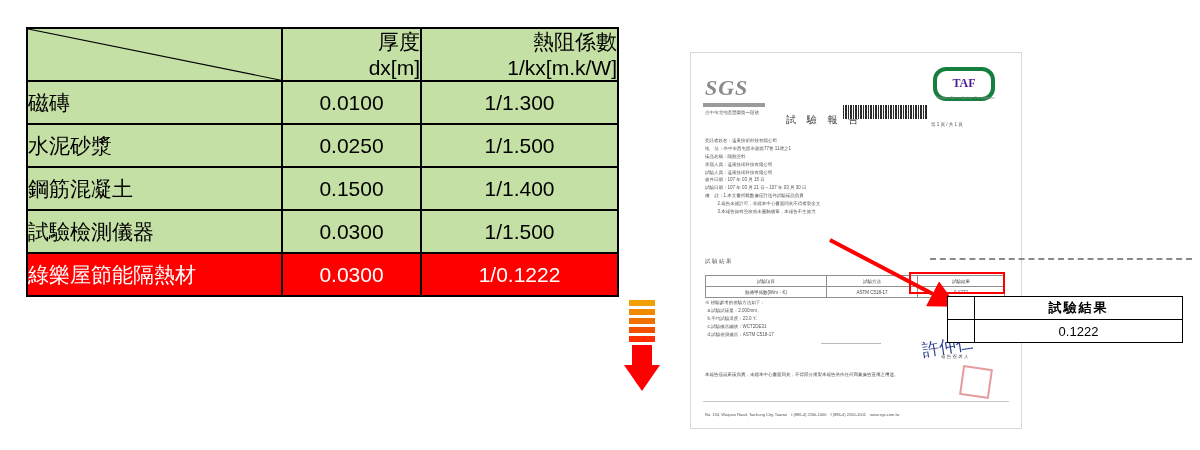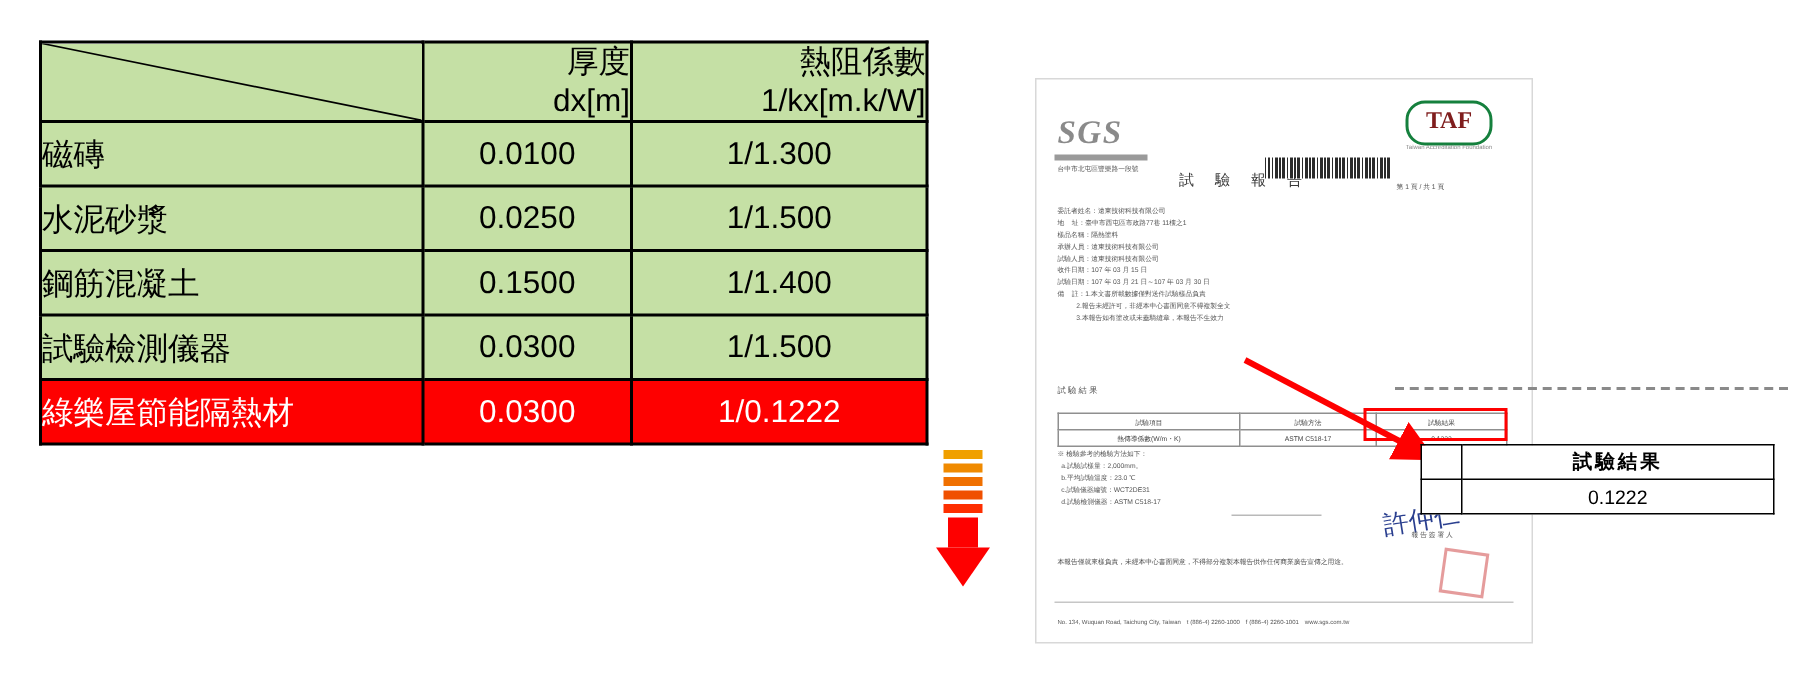--- a/index.html
+++ b/index.html
@@ -136,24 +136,24 @@
     width: 62px;
     height: 4px;
     background: #9a9a9a;
   }
   .scan .taf {
     position: absolute;
     right: 26px;
     top: 14px;
     width: 54px;
     height: 26px;
-    border: 2px solid #15803d;
+    border: 4px solid #15803d;
     border-radius: 13px;
-    color: #7f1d1d;
-    font-size: 16px;
+    color: #4c1d95;
+    font-size: 12px;
     font-weight: bold;
     text-align: center;
     line-height: 24px;
     font-family: "Liberation Serif", serif;
   }
   .scan .taf-sub {
     position: absolute;
     right: 18px;
     top: 42px;
     font-size: 4px;
@@ -162,21 +162,21 @@
     text-align: center;
     line-height: 1.5;
   }
   .scan .report-title {
     position: absolute;
     left: 95px;
     top: 60px;
     font-size: 10px;
     letter-spacing: 4px;
     color: #3a3a3a;
-    font-family: Liberation Mono, monospace;
+    font-family: Liberation Sans, sans-serif;
   }
   .scan .barcode {
     position: absolute;
     left: 152px;
     top: 52px;
     width: 84px;
     height: 14px;
     background: repeating-linear-gradient(
       to right,
       #2b2b2b 0px, #2b2b2b 1px,

